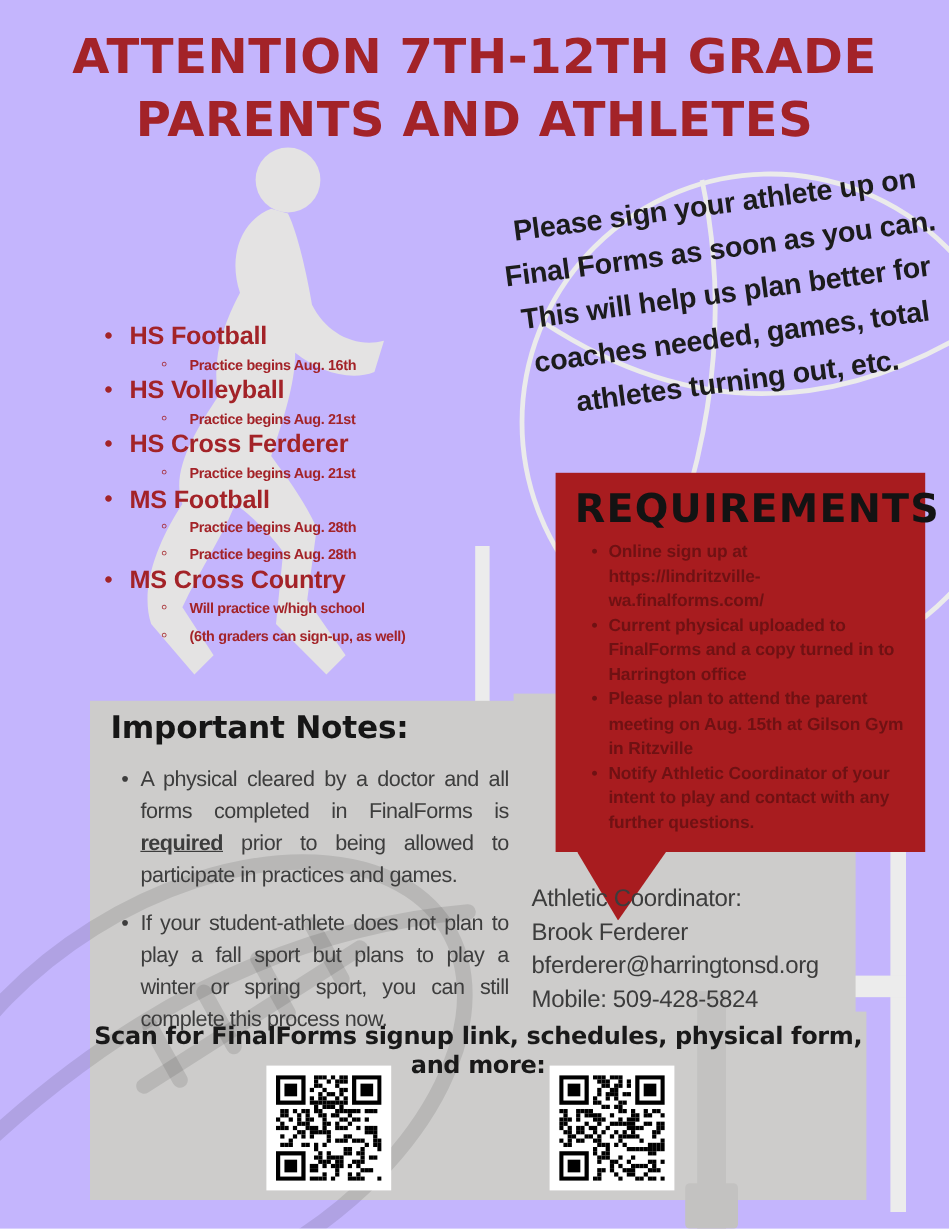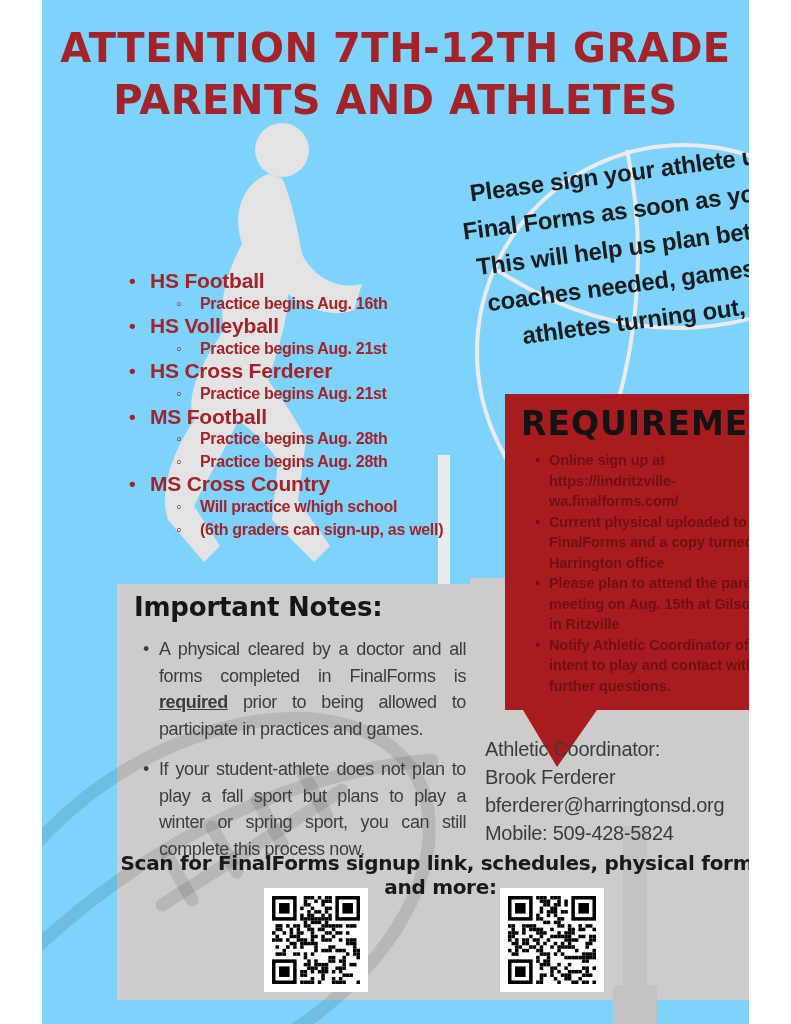--- a/index.html
+++ b/index.html
@@ -1,20 +1,20 @@
 <!DOCTYPE html>
 <html><head>
 <meta charset="utf-8">
 <style>
   html,body{margin:0;padding:0;background:#ffffff;}
   #page{
     position:relative;
-    width:707px;height:1024px;
+    width:791px;height:1024px;
     margin:0 auto;
-    background:#7dd3fc;
+    background:#c4b5fd;
     overflow:hidden;
     font-family:"Liberation Sans", sans-serif;
   }
   
   .deco{position:absolute;left:0;top:0;pointer-events:none;}
   .panel{position:absolute;background:#cdcccb;}
   #panel-left{left:75px;top:584px;width:355px;height:414px;}
   #panel-right{left:428px;top:578px;width:285px;height:267px;}
   #band{left:75px;top:843px;width:647px;height:157px;}
   #goal-pole{position:absolute;left:581px;top:826px;width:24px;height:198px;background:#c3c2c1;}
@@ -33,21 +33,21 @@
     font-weight:800;font-size:40px;line-height:44px;letter-spacing:1px;
   }
   
   .sports{position:absolute;left:84px;top:270px;width:360px;color:#a32328;}
   .sport-name{
     position:relative;font-size:21px;font-weight:800;line-height:22.6px;
     padding-left:24px;letter-spacing:-0.2px;
   }
   .sport-name::before{content:"•";position:absolute;left:3px;top:0;font-size:19px;}
   .sport-detail{
-    position:relative;font-size:16px;font-weight:700;line-height:22.6px;
+    position:relative;font-size:12px;font-weight:700;line-height:22.6px;
     padding-left:74px;letter-spacing:-0.3px;
   }
   .sport-detail::before{content:"◦";position:absolute;left:50px;top:0;font-size:16px;}
   
   .signup-note{
     position:absolute;left:424px;top:152px;width:362px;
     transform:rotate(-7.5deg);
     text-align:center;color:#1c1c1c;
     font-size:24px;font-weight:700;line-height:37px;letter-spacing:-0.3px;
   }

